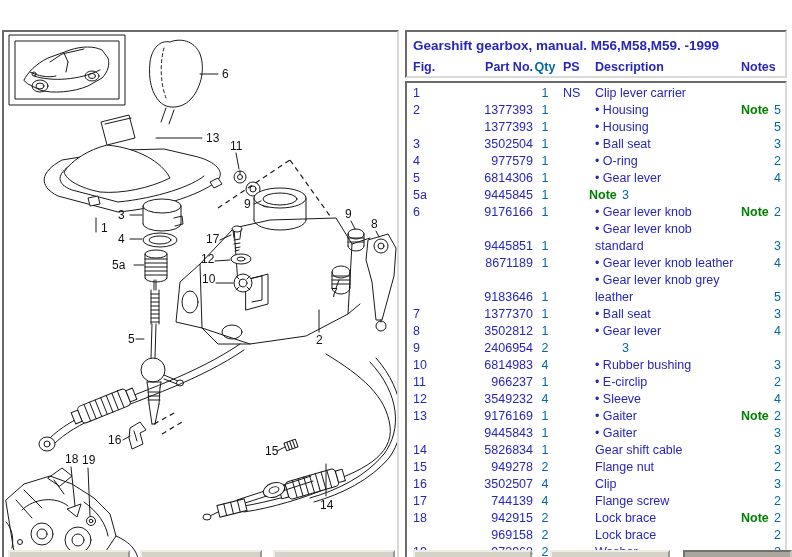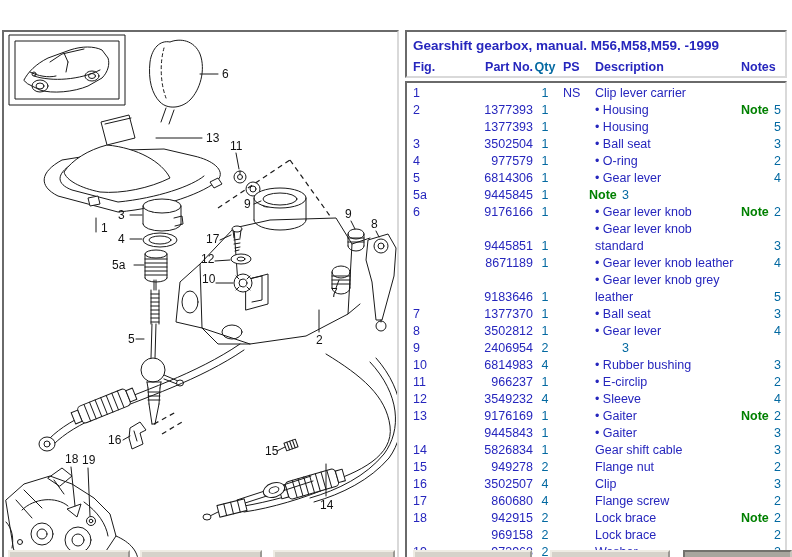--- a/index.html
+++ b/index.html
@@ -473,21 +473,21 @@
         <span class="c-fig blue">16</span>
         <span class="c-part blue">3502507</span>
         <span class="c-qty black">4</span>
         <span class="c-ps blue"></span>
         <span class="c-desc blue">Clip</span>
         <span class="c-note"></span>
         <span class="c-num black">3</span>
       </div>
       <div class="cells trow">
         <span class="c-fig blue">17</span>
-        <span class="c-part blue">860680</span>
+        <span class="c-part blue">744139</span>
         <span class="c-qty black">4</span>
         <span class="c-ps blue"></span>
         <span class="c-desc blue">Flange screw</span>
         <span class="c-note"></span>
         <span class="c-num black">2</span>
       </div>
       <div class="cells trow">
         <span class="c-fig blue">18</span>
         <span class="c-part blue">942915</span>
         <span class="c-qty black">2</span>

